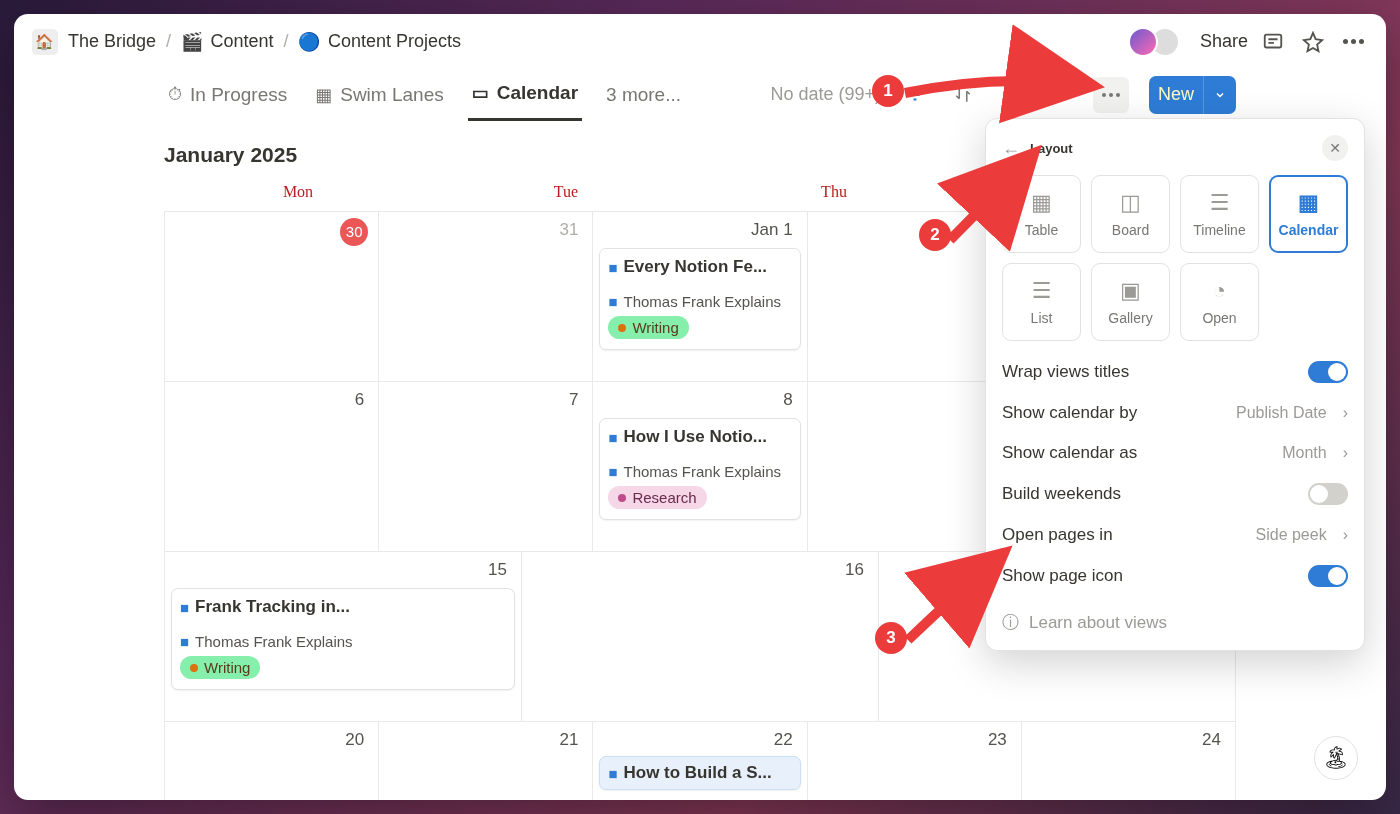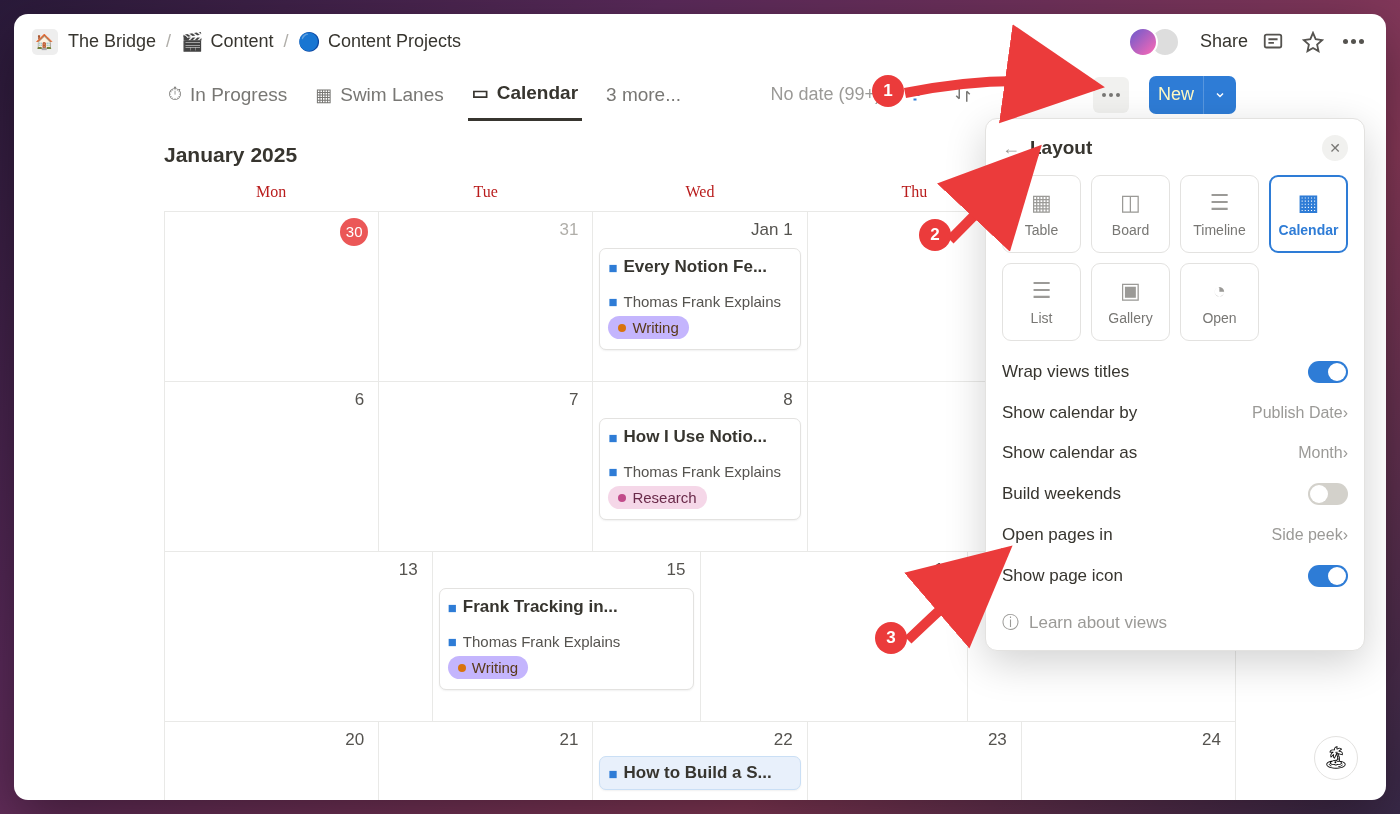--- a/index.html
+++ b/index.html
@@ -51,38 +51,38 @@
 .date-num { text-align: right; font-size: 17px; color: #55534f; padding: 2px 8px; }
 .date-num.dim { color: #b0aea9; }
 .date-badge { display: inline-block; background: #eb5757; color: #fff; border-radius: 50%; width: 28px; height: 28px; line-height: 28px; text-align: center; font-size: 15px; float: right; margin-right: 4px; }
 
 .event-card { background: #fff; border: 1px solid #e3e2e0; border-radius: 7px; box-shadow: 0 1px 2px rgba(0,0,0,0.06); padding: 8px 8px 10px; margin-top: 6px; }
 .event-card.blue { background: #e8f0fb; border-color: #cadff5; }
 .event-title { font-size: 17px; font-weight: 700; color: #37352f; display: flex; align-items: center; gap: 6px; white-space: nowrap; overflow: hidden; }
 .video-ico { color: #2e7cd6; font-size: 15px; }
 .event-sub { font-size: 15px; color: #55534f; margin-top: 16px; display: flex; align-items: center; gap: 6px; }
 .tag { display: inline-flex; align-items: center; gap: 6px; border-radius: 12px; padding: 3px 10px; font-size: 15px; margin-top: 6px; }
-.tag.writing { background: #c4b5fd; color: #5a3a1a; }
+.tag.writing { background: #86efac; color: #5a3a1a; }
 .tag.research { background: #f5d7e8; color: #6a2a4a; }
 .tag-dot { width: 8px; height: 8px; border-radius: 50%; }
 .tag.writing .tag-dot { background: #d9730d; }
 .tag.research .tag-dot { background: #c14b8a; }
 
 .popover { position: absolute; top: 118px; right: 35px; width: 380px; background: #fff; border: 1px solid #e3e2e0; border-radius: 12px; box-shadow: 0 12px 40px rgba(0,0,0,0.18); padding: 16px; z-index: 100; }
 .pop-head { display: flex; align-items: center; gap: 10px; margin-bottom: 14px; }
 .pop-back { color: #9b9a97; font-size: 18px; cursor: pointer; }
-.pop-title { font-size: 19px; font-weight: 700; color: #37352f; flex: 1; }
+.pop-title { font-size: 13px; font-weight: 700; color: #37352f; flex: 1; }
 .pop-close { width: 26px; height: 26px; background: #f1f1ef; border-radius: 50%; display: flex; align-items: center; justify-content: center; color: #787774; font-size: 14px; cursor: pointer; }
 .layout-grid { display: grid; grid-template-columns: repeat(4, 1fr); gap: 10px; margin-bottom: 10px; }
 .layout-tile { border: 1px solid #e3e2e0; border-radius: 9px; height: 78px; display: flex; flex-direction: column; align-items: center; justify-content: center; gap: 6px; font-size: 14px; color: #787774; cursor: pointer; }
 .layout-tile.active { border: 2px solid #2e7cd6; color: #2e7cd6; font-weight: 600; }
 .layout-tile-icon { font-size: 22px; color: #9b9a97; }
 .layout-tile.active .layout-tile-icon { color: #2e7cd6; }
 .opt-row { display: flex; align-items: center; justify-content: space-between; padding: 10px 0; font-size: 17px; color: #37352f; }
-.opt-val { color: #9b9a97; font-size: 16px; display: flex; align-items: center; gap: 0; }
+.opt-val { color: #9b9a97; font-size: 16px; display: flex; align-items: center; gap: 16px; }
 .toggle { width: 40px; height: 22px; border-radius: 11px; position: relative; cursor: pointer; }
 .toggle.off { background: #d3d1cb; }
 .toggle.on { background: #2e7cd6; }
 .toggle::after { content: ""; position: absolute; width: 18px; height: 18px; background: #fff; border-radius: 50%; top: 2px; }
 .toggle.off::after { left: 2px; }
 .toggle.on::after { right: 2px; }
 .learn-row { display: flex; align-items: center; gap: 10px; padding-top: 14px; color: #9b9a97; font-size: 17px; }
 .annot-num { position: absolute; width: 32px; height: 32px; background: #eb3b3b; color: #fff; border-radius: 50%; display: flex; align-items: center; justify-content: center; font-weight: 700; font-size: 17px; z-index: 210; }
 
 svg.arrow-svg { position: absolute; z-index: 205; overflow: visible; }
@@ -193,21 +193,20 @@
     <div class="cal-header-spacer"></div>
     <div class="open-btn">
       <span style="color:#eb5757;font-size:14px">📅</span>
       <span>Open i</span>
     </div>
   </div>
 
   <div class="dow-row">
     <div class="dow">Mon</div>
     <div class="dow">Tue</div>
-    <div class="dow">Wed</div>
     <div class="dow">Thu</div>
     <div class="dow">Fri</div>
   </div>
 
   <div class="cal-grid">
     <div class="cal-row">
       <div class="cal-cell">
           <span class="date-badge">30</span>
         </div>
       <div class="cal-cell">
@@ -262,23 +261,20 @@
         </div>
       </div>
       <div class="cal-cell">
           <div class="date-num">9</div>
         </div>
       <div class="cal-cell">
           <div class="date-num">10</div>
         </div>
     </div>
     <div class="cal-row">
-      <div class="cal-cell">
-          <div class="date-num">13</div>
-        </div>
       <div class="cal-cell">
         <div class="date-num">15</div>
         <div class="event-card">
           <div class="event-title">
               <span class="video-ico">■</span>
               <span>Frank Tracking in...</span>
             </div>
           <div class="event-sub">
               <span class="video-ico">■</span>
               <span>Thomas Frank Explains</span>

